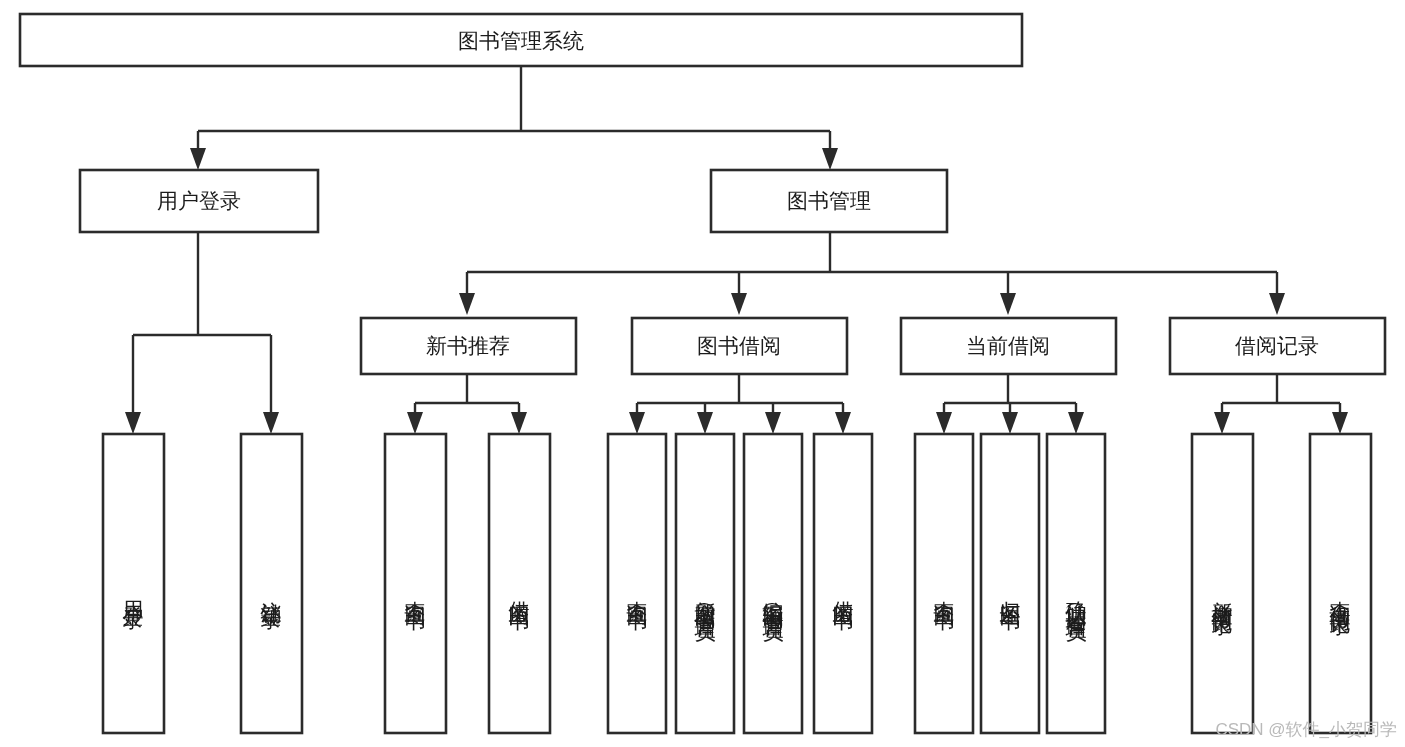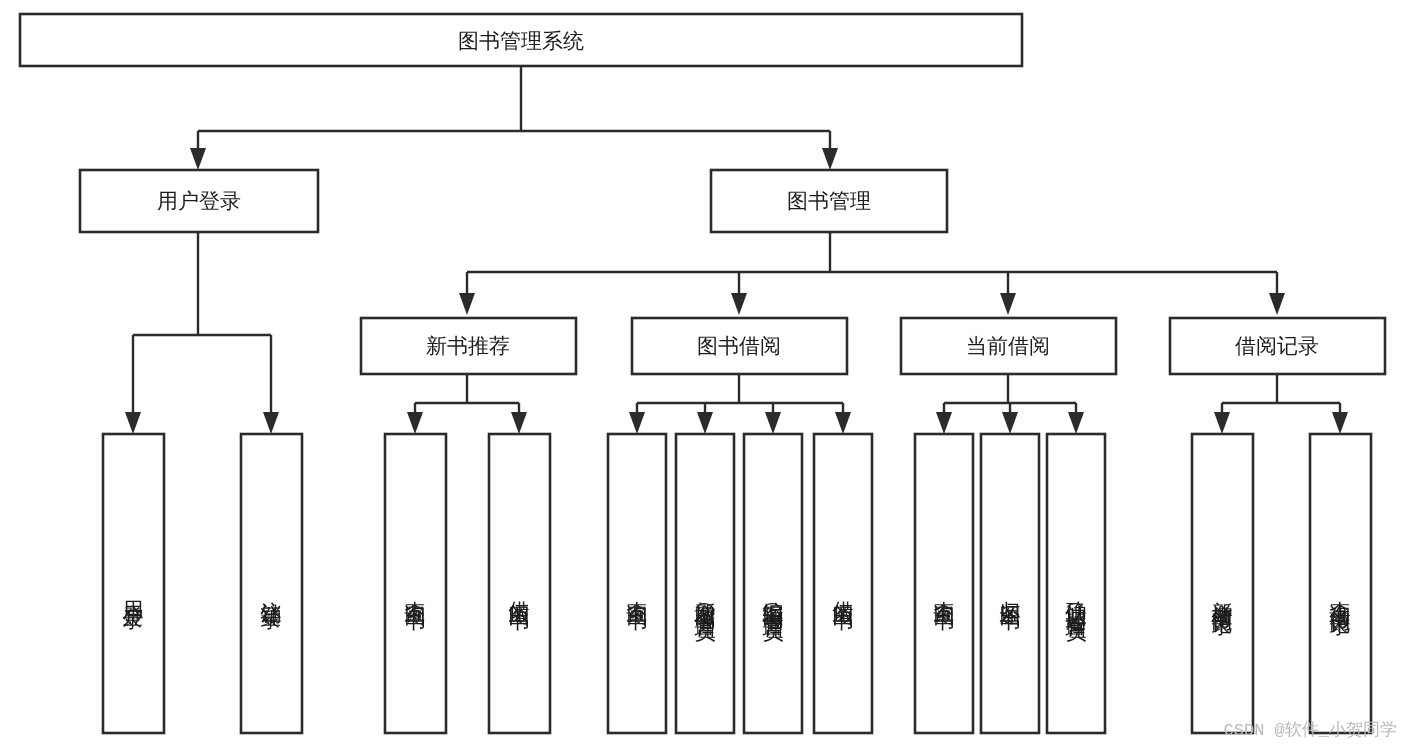--- a/index.html
+++ b/index.html
@@ -53,21 +53,21 @@
     fill: none;
   }
   .arrow-head {
     fill: #2b2b2b;
     stroke: none;
   }
   .watermark {
     position: absolute;
     right: 8px;
     bottom: 6px;
-    font-family: Liberation Mono, monospace;
+    font-family: Liberation Sans, sans-serif;
     font-size: 17px;
     color: #b9b9b9;
     white-space: nowrap;
     user-select: none;
   }
 </style>
 </head>
 <body>
 
 <div id="diagram-root">

